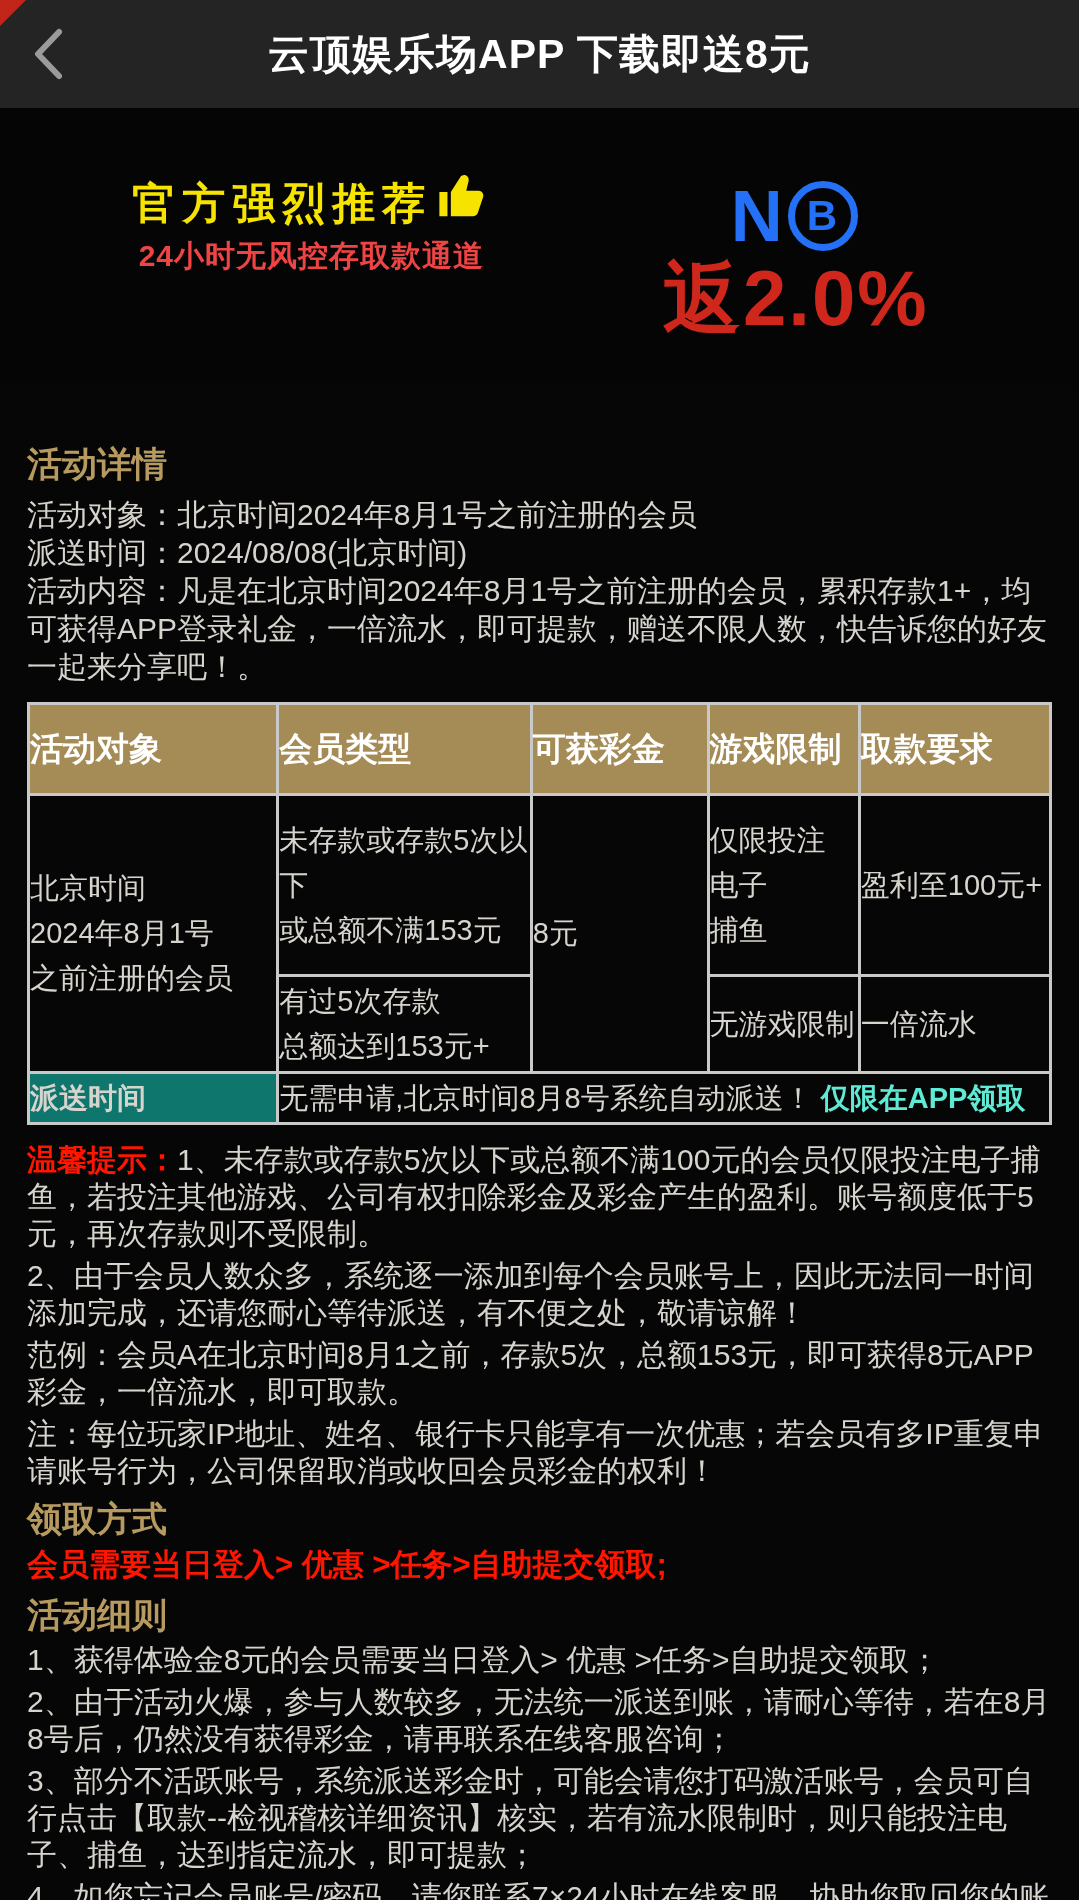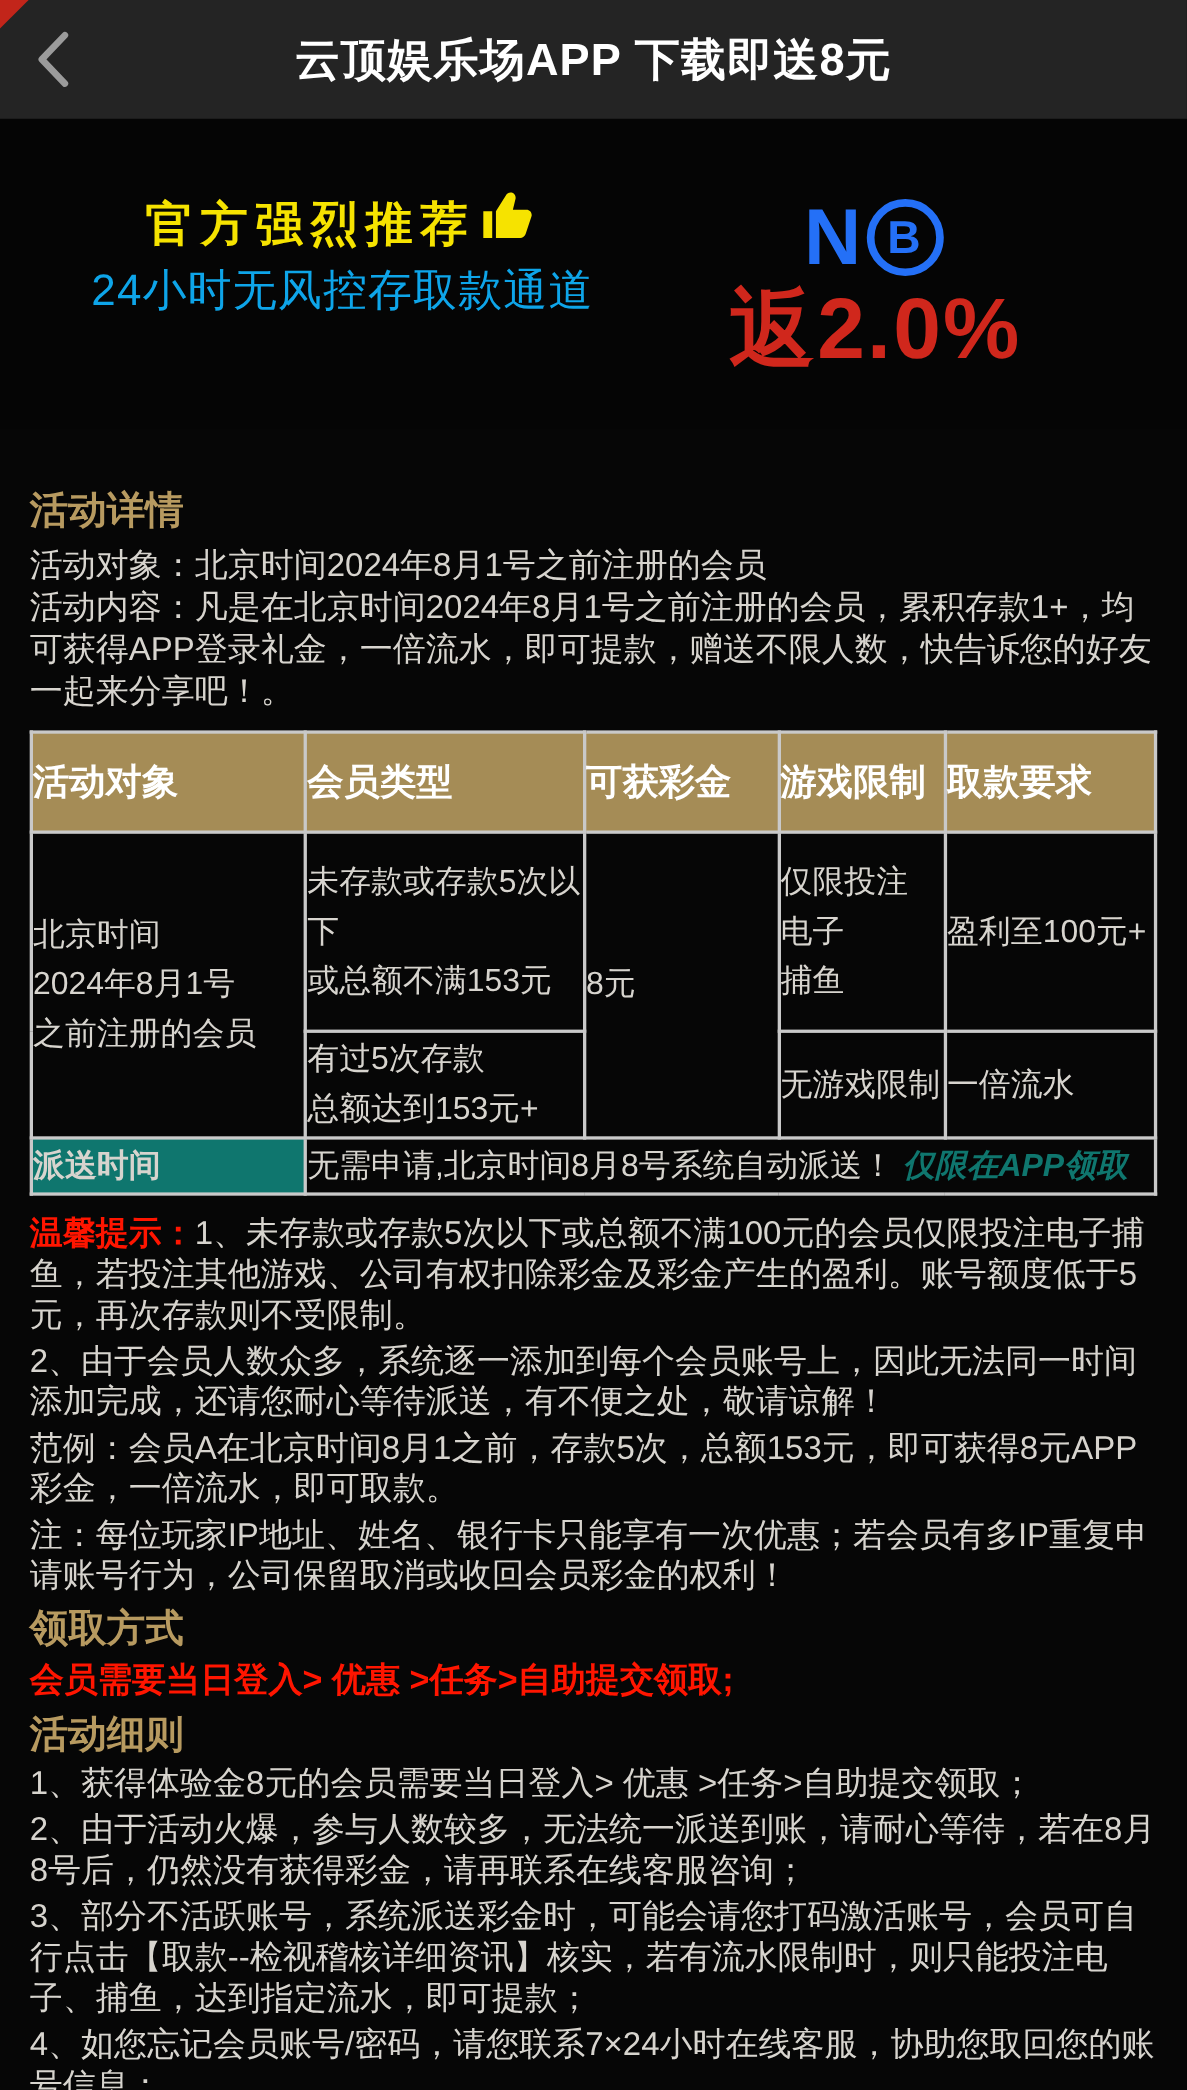--- a/index.html
+++ b/index.html
@@ -43,21 +43,21 @@
   .banner-left { flex: 0 0 56%; text-align: center; }
   .recommend-line {
     color: #f6e300; font-size: 43px; font-weight: 800;
     letter-spacing: 7px;
     display: flex; align-items: center; justify-content: center;
     height: 56px;
   }
   .thumb-svg { margin-left: 4px; transform: translateY(-8px); }
   .channel-line {
     margin-top: 4px;
-    color: #0ea5e9; font-size: 40px; font-weight: 400;
+    color: #ef4444; font-size: 30px; font-weight: 700;
     letter-spacing: 1px;
     white-space: nowrap;
   }
   .banner-right { flex: 1; text-align: center; }
   .wallet-line {
     color: #2470f7; font-size: 72px; font-weight: 900;
     display: flex; align-items: center; justify-content: center;
     height: 80px; letter-spacing: 2px;
   }
   .coin {
@@ -111,21 +111,21 @@
     font-size: 29px; color: #d7d4ce; line-height: 45px;
   }
   tr.row1 td { height: 178px; }
   tr.row2 td { height: 94px; }
   tr.frow td { height: 48px; }
   td.flabel {
     background: #0f766e; color: #ffffff;
     font-weight: bold; font-size: 31px;
   }
   td.ftext { text-align: left; padding-left: 18px; font-size: 30px; }
-  td.ftext .hl { color: #0f766e; font-weight: bold; font-style: italic; }
+  td.ftext .hl { color: #5eead4; font-weight: bold; }
 </style>
 </head>
 <body>
 
 <div class="appbar">
   <div class="corner-mark"></div>
   <button class="back-btn">
     <svg width="36" height="54" viewBox="0 0 36 54">
       <polyline points="29,5 8,27 29,49" fill="none" stroke="#9b9b9b" stroke-width="6" stroke-linecap="round" stroke-linejoin="round"></polyline>
     </svg>
@@ -151,20 +151,21 @@
         </span>
     </div>
     <div class="rebate-line">返2.0%</div>
   </div>
 </div>
 
 <div class="content">
 
   <h2 class="section first-heading">活动详情</h2>
   <p>活动对象：北京时间2024年8月1号之前注册的会员</p>
+  <p>派送时间：2024/08/08(北京时间)</p>
   <p>活动内容：凡是在北京时间2024年8月1号之前注册的会员，累积存款1+，均可获得APP登录礼金，一倍流水，即可提款，赠送不限人数，快告诉您的好友一起来分享吧！。</p>
 
   <table class="promo">
     <colgroup>
       <col style="width:24.4%">
         <col style="width:24.8%">
         <col style="width:17.3%">
         <col style="width:14.8%">
         <col style="width:18.7%">
     </colgroup>

